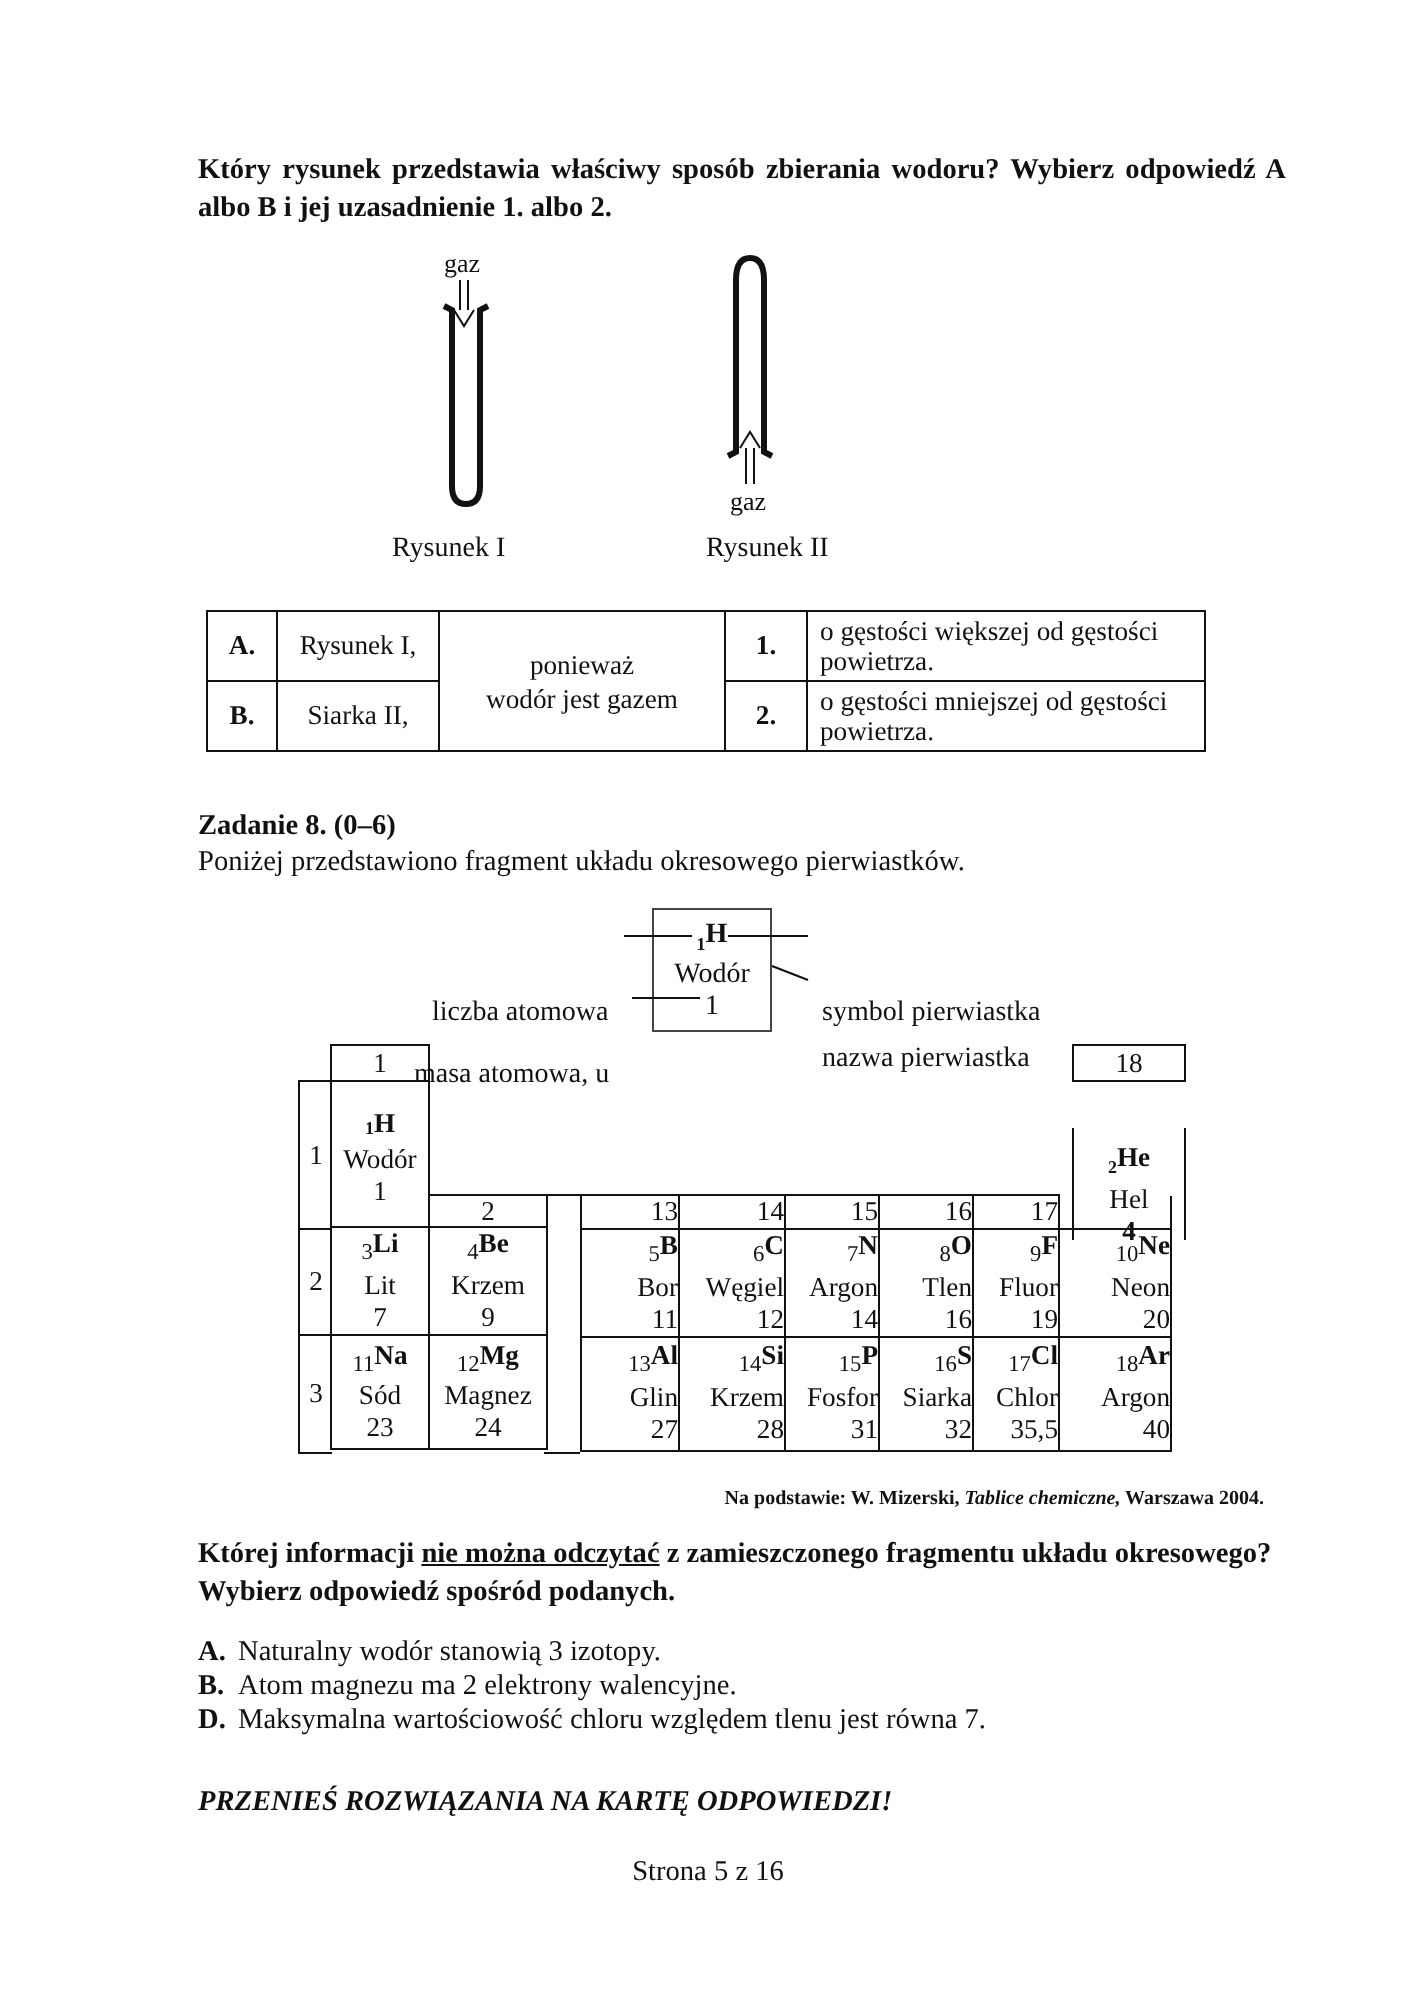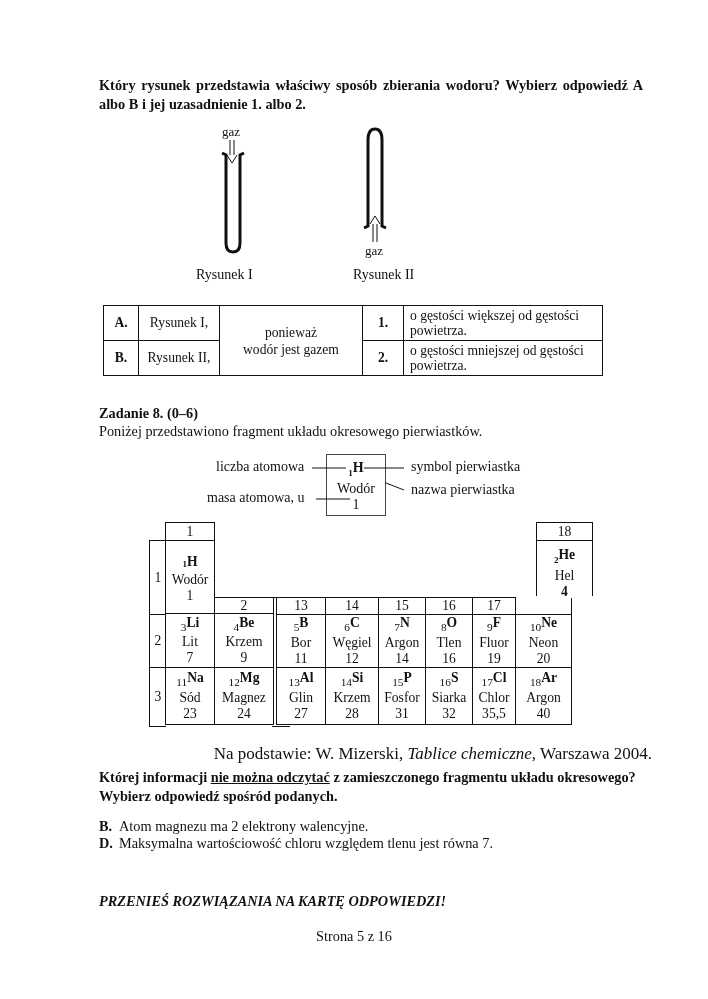--- a/index.html
+++ b/index.html
@@ -6,27 +6,27 @@
   body{width:708px;height:999px;position:relative;overflow:hidden;font-family:"Liberation Serif","DejaVu Serif",serif;color:#111;}
   .abs{position:absolute;}
   .q{left:99px;top:76px;width:544px;font-weight:bold;font-size:14.3px;line-height:19px;text-align:justify;text-align-last:left;}
   .fig-label{font-size:14px;}
   .ans-table{position:absolute;left:103px;top:305px;border-collapse:collapse;font-size:13.6px;}
   .ans-table td{border:1px solid #111;padding:0 6px;height:32px;vertical-align:middle;}
   .ans-table .b{font-weight:bold;text-align:center;}
   .ans-table .desc{line-height:15px;padding:1px 6px;}
   .zad{left:99px;top:405px;font-weight:bold;font-size:14.3px;}
   .intro{left:99px;top:423px;font-size:14.3px;}
-  .legend-text{font-size:14px;}
+  .legend-text{font-size:14px;margin-top:40px;}
   .pt{position:absolute;border-collapse:collapse;font-size:13.6px;text-align:center;}
   .pt td{border:1px solid #111;padding:0;line-height:16px;}
   .cell{width:48px;height:53px;}
   .cell sub{font-size:9px;vertical-align:-1px;font-weight:bold;}
   .grp{height:16px;}
-  .src{right:56px;top:744px;font-size:17px;}
+  .src{right:76px;top:744px;font-size:10px;font-weight:bold;}
   .q2{left:99px;top:768px;width:560px;font-weight:bold;font-size:14.3px;line-height:19px;}
   .u{text-decoration:underline;}
   .opts{left:99px;top:818px;font-size:14.3px;line-height:17px;}
   .opts b{display:inline-block;width:20px;}
   .transfer{left:99px;top:893px;font-weight:bold;font-style:italic;font-size:14.3px;}
   .pagenum{left:0;width:708px;top:928px;text-align:center;font-size:14.3px;}
 </style>
 </head>
 <body>
 
@@ -63,21 +63,21 @@
     <td style="width:68px;text-align:center;">Rysunek I,</td>
     <td rowspan="2" style="width:130px;text-align:center;line-height:17px;">
       <div>ponieważ</div>
       <div>wodór jest gazem</div>
     </td>
     <td class="b" style="width:28px;">1.</td>
     <td class="desc" style="width:186px;">o gęstości większej od gęstości powietrza.</td>
   </tr>
   <tr>
     <td class="b">B.</td>
-    <td style="text-align:center;">Rysunek II,</td>
+    <td style="text-align:center;">Siarka II,</td>
     <td class="b">2.</td>
     <td class="desc">o gęstości mniejszej od gęstości powietrza.</td>
   </tr>
 </tbody>
   </table>
 
 <div class="abs zad">Zadanie 8. (0–6)</div>
 <div class="abs intro">Poniżej przedstawiono fragment układu okresowego pierwiastków.</div>
 
 <div class="abs" style="left:326px;top:454px;width:58px;height:60px;border:1.5px solid #444;text-align:center;font-size:14px;line-height:16px;">
@@ -138,27 +138,27 @@
       <div>Magnez</div>
       <div>24</div>
     </td>
   </tr>
 </tbody>
   </table>
 
 <div class="abs" style="left:272px;top:597px;width:18px;height:128px;border-top:1px solid #111;border-bottom:1px solid #111;"></div>
 
 <div class="abs" style="left:536px;top:522px;width:55px;height:17px;border:1px solid #111;text-align:center;font-size:13.6px;line-height:17px;">18</div>
-<div class="abs" style="left:536px;top:540px;width:55px;height:56px;border:1px solid #111;border-top:none;border-bottom:none;text-align:center;font-size:13.6px;line-height:16px;">
+<div class="abs" style="left:536px;top:564px;width:55px;height:56px;border:1px solid #111;border-top:none;border-bottom:none;text-align:center;font-size:13.6px;line-height:16px;">
   <div style="margin-top:7px;"><sub style="font-size:9px;font-weight:bold;">2</sub><b>He</b></div>
   <div>Hel</div>
   <div style="font-weight:bold;">4</div>
 </div>
 
-<table class="pt" style="left:276px;top:597px;">
+<table class="pt" style="left:290px;top:597px;text-align:right;">
   <tbody>
       <tr>
     <td class="grp" style="width:48px;">13</td>
     <td class="grp" style="width:52px;">14</td>
     <td class="grp" style="width:46px;">15</td>
     <td class="grp" style="width:46px;">16</td>
     <td class="grp" style="width:42px;">17</td>
     <td style="width:55px;border-top:none;border-bottom:none;"></td>
   </tr>
   <tr>
@@ -226,18 +226,19 @@
     </td>
   </tr>
 </tbody>
   </table>
 
 <div class="abs src"><span>Na podstawie: W. Mizerski, </span><i>Tablice chemiczne,</i><span> Warszawa 2004.</span></div>
 
 <div class="abs q2"><span>Której informacji </span><span class="u">nie można odczytać</span><span> z zamieszczonego fragmentu układu okresowego? Wybierz odpowiedź spośród podanych.</span></div>
 
 <div class="abs opts">
+  <div><b>A.</b><span>Naturalny wodór stanowią 3 izotopy.</span></div>
   <div><b>B.</b><span>Atom magnezu ma 2 elektrony walencyjne.</span></div>
   <div><b>D.</b><span>Maksymalna wartościowość chloru względem tlenu jest równa 7.</span></div>
 </div>
 
 <div class="abs transfer">PRZENIEŚ ROZWIĄZANIA NA KARTĘ ODPOWIEDZI!</div>
 <div class="abs pagenum">Strona 5 z 16</div>
 
 </body></html>

